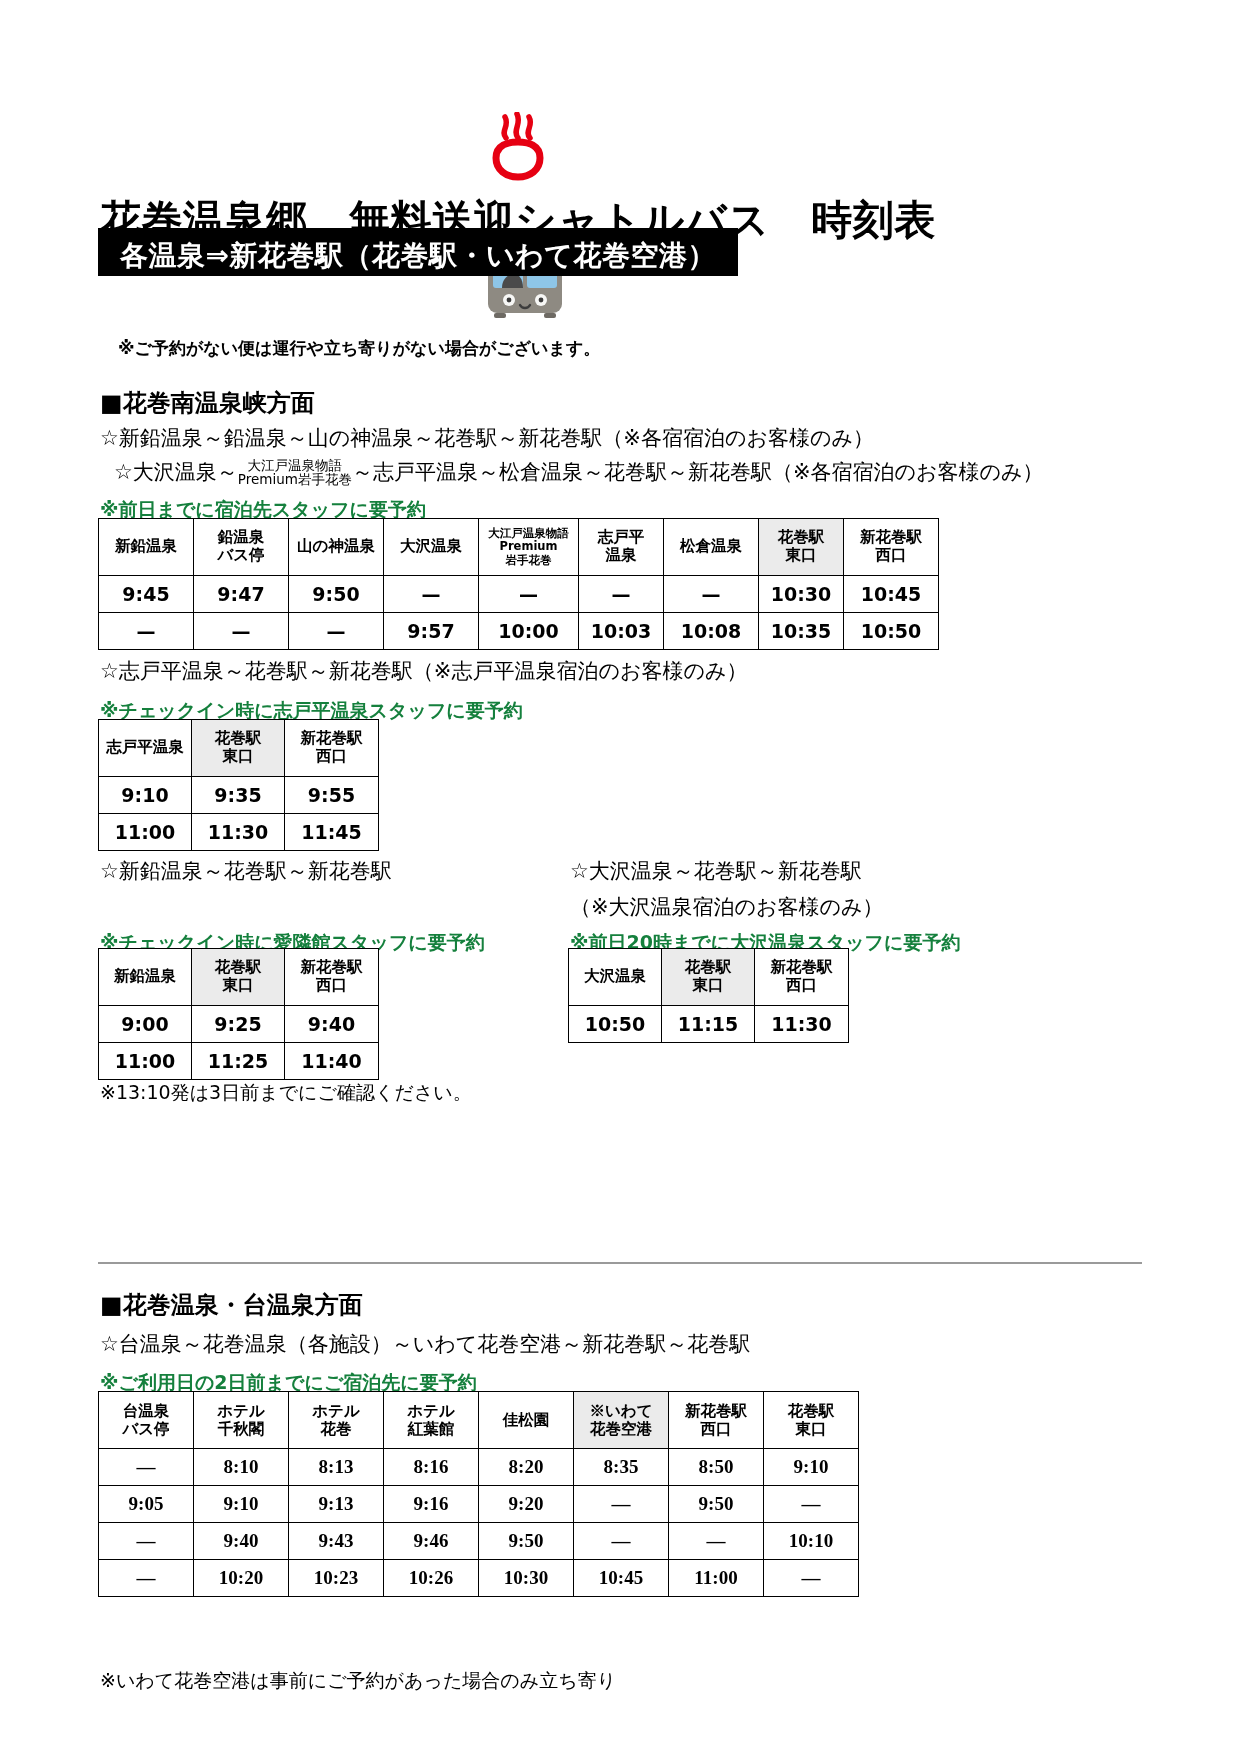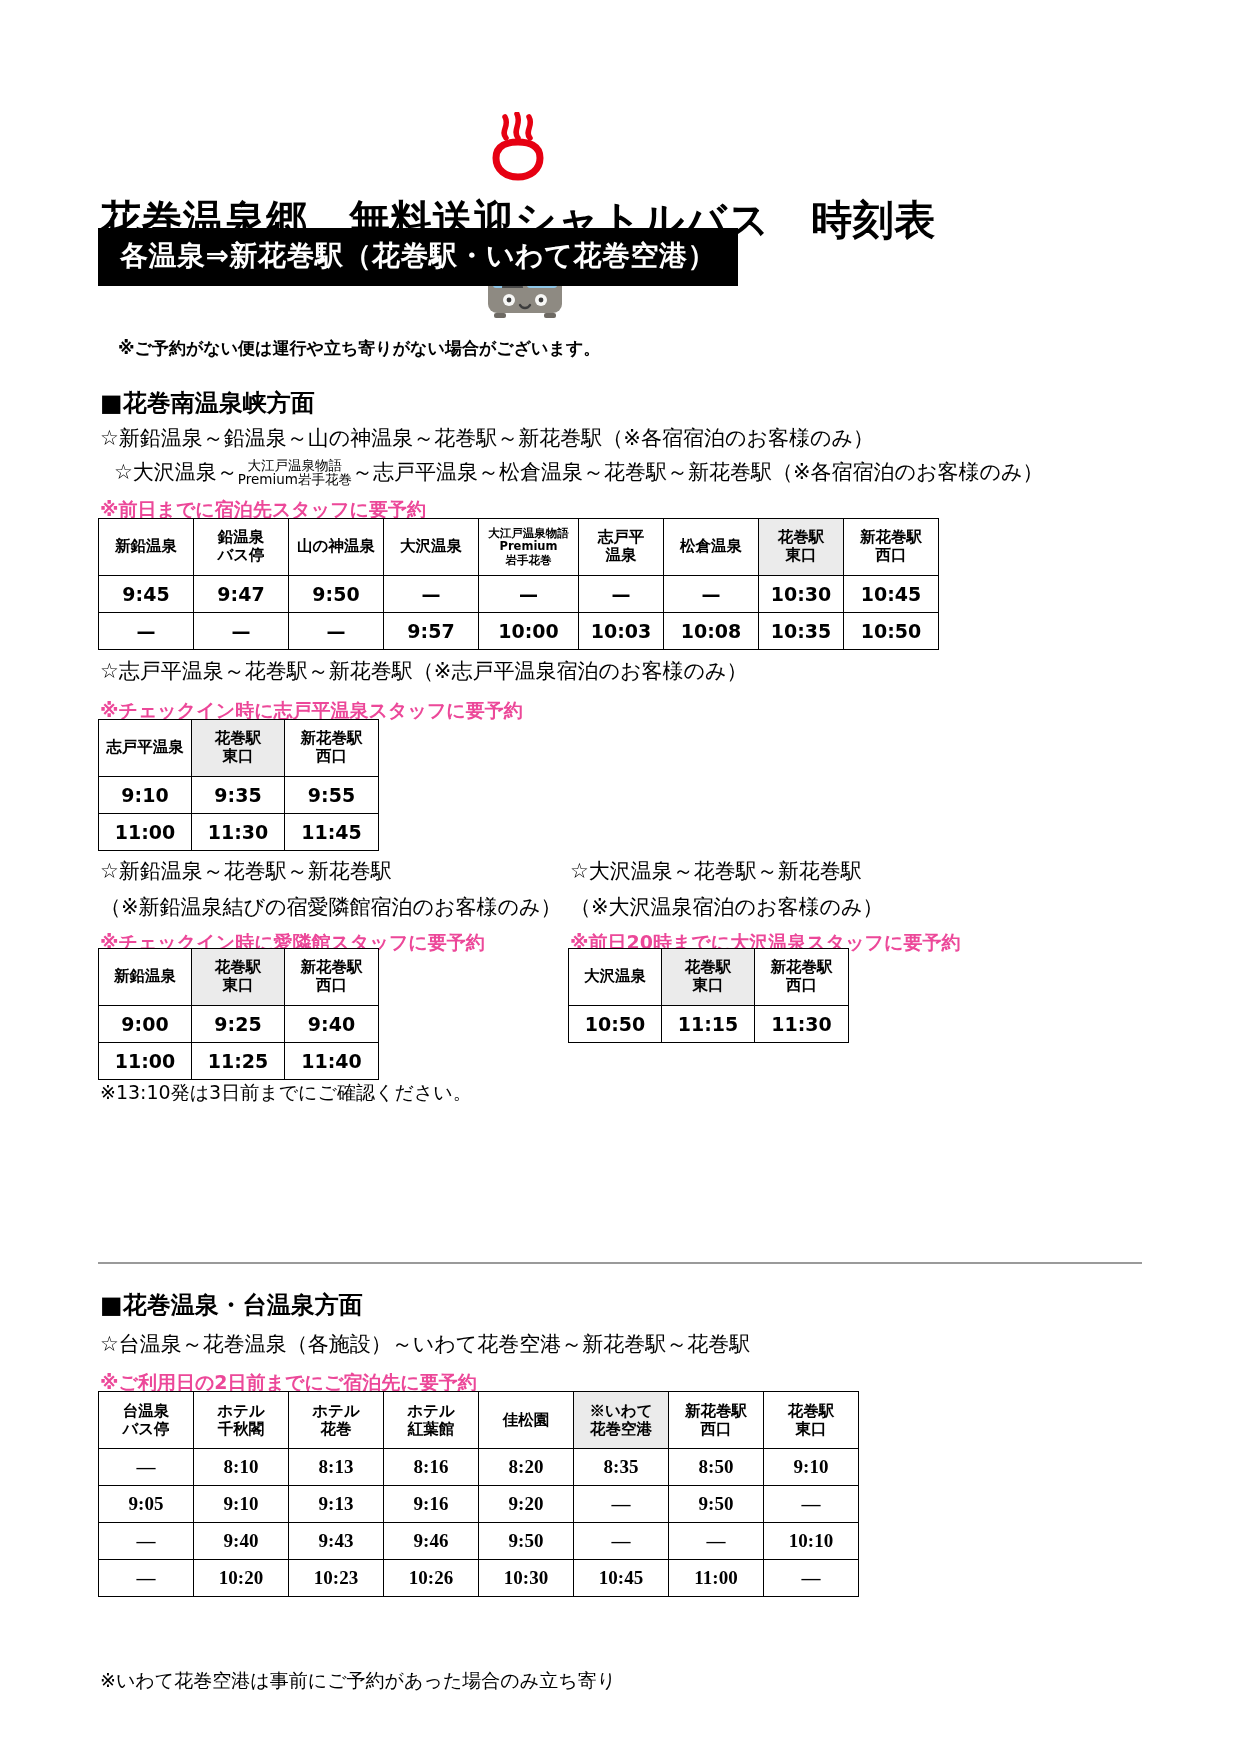--- a/index.html
+++ b/index.html
@@ -55,21 +55,21 @@
 
   
   .banner {
     position: absolute;
     left: 98px;
     top: 228px;
     background: #000000;
     color: #ffffff;
     font-size: 28px;
     font-weight: bold;
-    padding: 9px 22px 11px 22px;
+    padding: 9px 22px 1px 22px;
     white-space: nowrap;
     letter-spacing: 0.5px;
   }
 
   
   .red-alert {
     position: absolute;
     left: 96px;
     top: 293px;
     color: #e60012;
@@ -96,21 +96,21 @@
   }
   .route-line {
     position: absolute;
     font-size: 21px;
     white-space: nowrap;
     font-weight: normal;
   }
 
   .red-note {
     position: absolute;
-    color: #ec4899;
+    color: #15803d;
     font-size: 19px;
     font-weight: bold;
     white-space: nowrap;
   }
 
   
   .inline-stack {
     display: inline-block;
     vertical-align: middle;
     text-align: center;
@@ -326,21 +326,20 @@
         </tr>
         <tr>
           <td>11:00</td>
           <td>11:30</td>
           <td>11:45</td>
         </tr>
       </tbody>
   </table>
 
   <div class="route-line" style="left:100px; top:857px;">☆新鉛温泉～花巻駅～新花巻駅</div>
-  <div class="route-line" style="left:100px; top:893px;">（※新鉛温泉結びの宿愛隣館宿泊のお客様のみ）</div>
   <div class="red-note" style="left:100px; top:930px;">※チェックイン時に愛隣館スタッフに要予約</div>
 
   <table class="tt" id="tbl-niinamari" style="left:98px; top:948px; width:280px;">
     <colgroup>
         <col style="width:93px">
         <col style="width:93px">
         <col style="width:94px">
       </colgroup>
     <thead>
         <tr>

